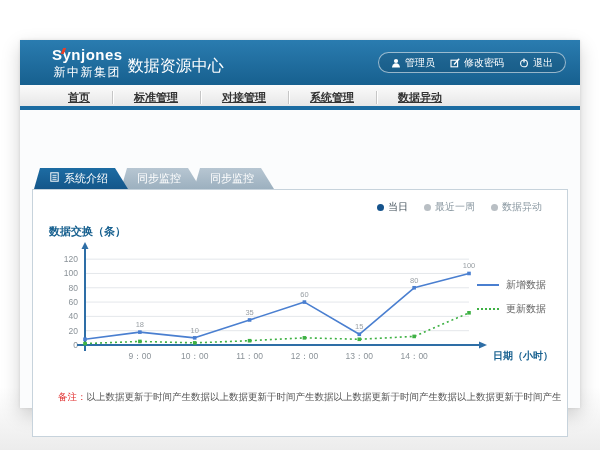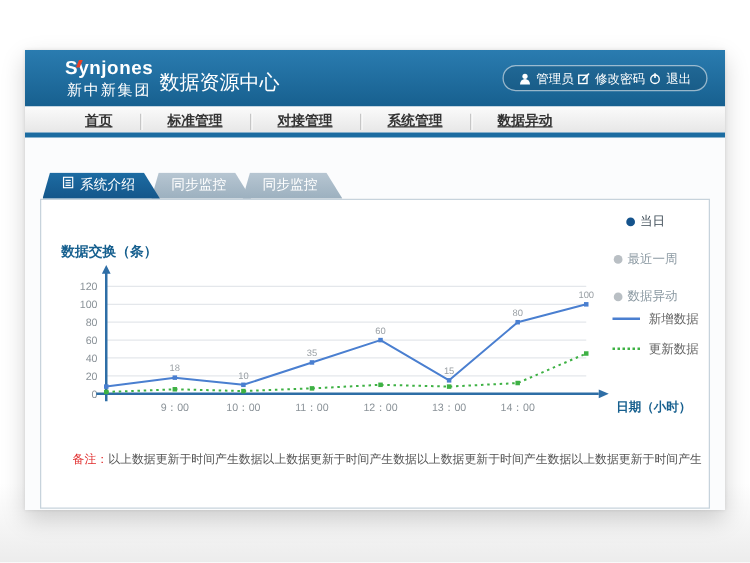--- a/index.html
+++ b/index.html
@@ -13,57 +13,57 @@
   
   .header { height:45px; background:linear-gradient(#2a7cb0,#17608f); display:flex;
             align-items:center; color:#fff; position:relative; }
   .logo { margin-left:32px; text-align:center; line-height:1; }
   .logo-en { font-size:15px; font-weight:bold; letter-spacing:.5px; position:relative; display:inline-block; }
   .logo-en::after { content:""; position:absolute; left:10px; top:1px; width:3px; height:6px;
                     background:#e8402a; transform:skewX(-22deg); }
   .logo-cn { font-size:12px; font-weight:normal; margin-top:3px; letter-spacing:1.5px; }
   .app-title { font-size:16px; margin-left:5px; margin-top:8px; }
   .user-pill { position:absolute; right:14px; top:12px; height:21px; border:1px solid rgba(255,255,255,.55);
-               border-radius:11px; display:flex; align-items:center; padding:0 12px; gap:3px;
+               border-radius:11px; display:flex; align-items:center; padding:0 12px; gap:15px;
                background:rgba(0,0,0,.10);text-align:center; }
   .user-item { display:flex; align-items:center; gap:4px; font-size:10px; color:#fff; cursor:pointer; white-space:nowrap; }
   .user-item svg { display:block; }
 
   
   .nav { height:25px; background:linear-gradient(#fbfbfb,#e7e7e7); border-bottom:4px solid #1c6ca1;
          display:flex; align-items:stretch; padding-left:26px; }
   .nav-item { font-size:11px; font-weight:bold; color:#333; padding:0 22px; line-height:25px;
               position:relative; cursor:pointer;text-decoration:underline; }
   .nav-item + .nav-item::before { content:""; position:absolute; left:0; top:6px; height:13px; width:1px;
               background:#c6c6c6; box-shadow:1px 0 0 #fff; }
 
   
-  .content { padding:28px 12px 0; }
+  .content { padding:28px 12px 0;margin-top:30px; }
   .tabs { display:flex; height:21px; margin-left:2px; }
   .tab { position:relative; color:#fff; font-size:11px; line-height:21px; padding:0 20px 0 16px;
          margin-right:-7px; display:flex; align-items:center; gap:5px; cursor:pointer;
          clip-path:polygon(0 100%, 6px 0, calc(100% - 13px) 0, 100% 100%);
          background:linear-gradient(#b7c6d2,#9cb0bf); }
   .tab.active { background:linear-gradient(#1d6ca3,#14568a); z-index:3; }
   .tab:nth-child(2){ z-index:2; } .tab:nth-child(3){ z-index:1; }
   .tab .doc-icon { display:block; }
 
   .panel { border:1px solid #c7d3dc; background:#fff; height:248px; position:relative; }
 
-  .radio-row { position:absolute; top:10px; right:25px; display:flex; gap:16px; align-items:center;flex-direction:column; }
+  .radio-row { position:absolute; top:10px; right:25px; display:flex; gap:16px; align-items:center; }
   .radio { display:flex; align-items:center; gap:4px; font-size:10px; color:#8b99a2; cursor:pointer; }
   .radio .dot { width:7px; height:7px; border-radius:50%; background:#b9bfc4; }
   .radio.selected .dot { background:#15538c; }
   .radio.selected { color:#3c4a55; }
 
   .chart-area { margin-top:34px; }
   .ylabel { color:#17608f; font-size:11px; font-weight:bold; margin:0 0 1px 16px; }
   svg.chart { display:block; margin-left:8px; }
 
-  .legend { position:absolute; right:8px; top:88px; display:flex; flex-direction:column; gap:10px; }
+  .legend { position:absolute; right:21px; top:88px; display:flex; flex-direction:column; gap:10px; }
   .legend-item { display:flex; align-items:center; gap:7px; font-size:10px; color:#666; cursor:pointer; }
   .sample-solid  { width:22px; height:0; border-top:2px solid #4a7fd0; }
   .sample-dotted { width:22px; height:0; border-top:2px dotted #3eb144; }
 
   .note { margin:13px 6px 0 25px; font-size:9.5px; color:#555; white-space:nowrap; overflow:hidden; }
   .note-label { color:#e02b2b; }
 </style>
 </head>
 <body>
 

